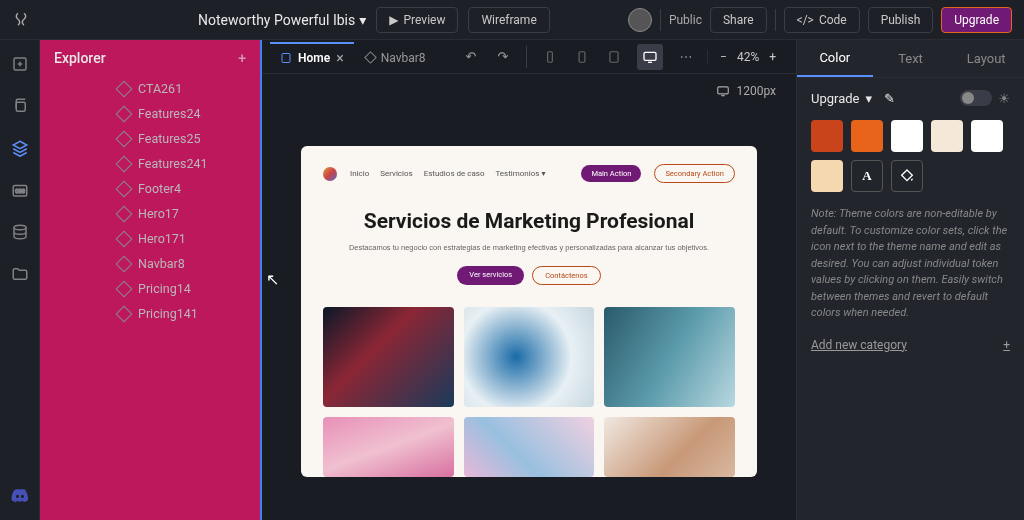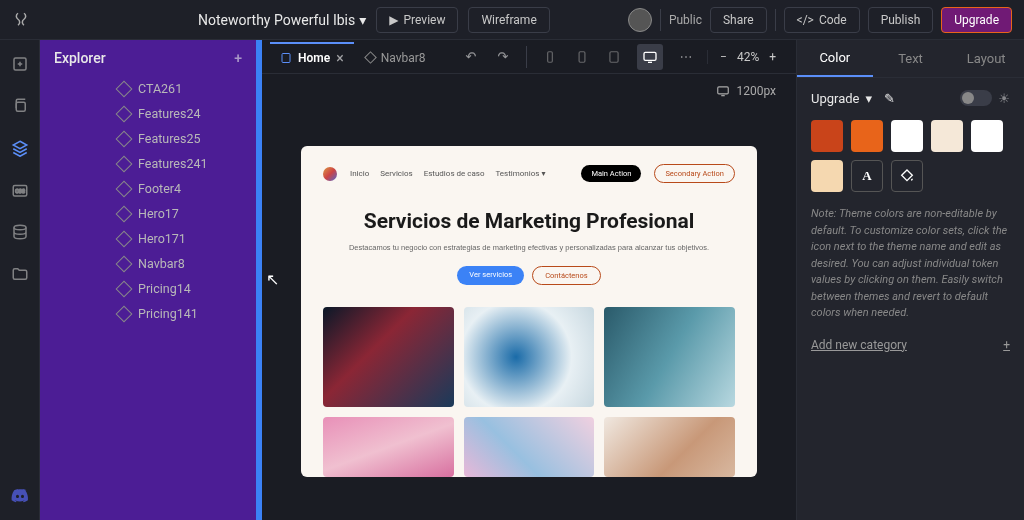--- a/index.html
+++ b/index.html
@@ -12,21 +12,21 @@
 .btn { background:transparent; border:1px solid #3a3d48; color:#c8c8c8; padding:5px 12px; border-radius:4px; font-size:12px; cursor:pointer; display:flex; align-items:center; gap:5px; }
 .btn.primary { background:#701a75; border-color:#e8641a; color:#fff; }
 .topbar-right { display:flex; align-items:center; gap:8px; }
 .avatar { width:24px; height:24px; border-radius:50%; background:#555; border:1px solid #888; }
 .sep { width:1px; height:22px; background:#3a3d48; }
 .body { display:flex; height:480px; }
 .railbar { width:40px; background:#1e2028; border-right:1px solid #2a2d36; display:flex; flex-direction:column; align-items:center; padding-top:12px; gap:18px; position:relative; }
 .rail-btn { width:24px; height:24px; display:flex; align-items:center; justify-content:center; cursor:pointer; opacity:.7; }
 .rail-btn.active { opacity:1; color:#5b8ff9; }
 .rail-bottom { position:absolute; bottom:12px; }
-.explorer { width:222px; background:#4c1d95; border-right:6px solid #3b82f6; display:flex; flex-direction:column; }
+.explorer { width:222px; background:#be185d; border-right:2px solid #3b82f6; display:flex; flex-direction:column; }
 .explorer-hdr { display:flex; align-items:center; justify-content:space-between; padding:10px 14px; font-size:14px; font-weight:500; }
 .tree { flex:1; overflow:auto; padding-bottom:8px; }
 .tree-item { display:flex; align-items:center; gap:8px; padding:5px 0 5px 78px; font-size:12.5px; color:#b8b8b8; cursor:pointer; }
 .tree-item .diamond { width:12px; height:12px; transform:rotate(45deg); border:1px solid #888; flex-shrink:0; }
 .canvas-col { flex:1; background:#1a1c23; display:flex; flex-direction:column; position:relative; }
 .tabs-row { height:34px; display:flex; align-items:center; padding:0 8px; gap:2px; border-bottom:1px solid #2a2d36; }
 .tab { display:flex; align-items:center; gap:6px; padding:6px 10px; font-size:12px; color:#999; cursor:pointer; border-top:2px solid transparent; }
 .tab.active { color:#fff; border-top:2px solid #5b8ff9; }
 .tab-close { font-size:14px; opacity:.6; }
 .tabs-spacer { flex:1; }
@@ -34,26 +34,26 @@
 .tb-icon { width:18px; height:18px; display:flex; align-items:center; justify-content:center; opacity:.6; cursor:pointer; }
 .tb-icon.active { background:#3a3d48; opacity:1; border-radius:3px; padding:3px; width:26px; height:26px; }
 .zoom { display:flex; align-items:center; gap:10px; font-size:12px; color:#c8c8c8; padding:0 12px; border-left:1px solid #2a2d36; }
 .stage { flex:1; background:#1a1c23; overflow:hidden; position:relative; padding:22px 18px 0 18px; }
 .bp-label { position:absolute; top:10px; right:20px; color:#aaa; font-size:12px; display:flex; align-items:center; gap:6px; }
 .artboard { width:456px; margin:50px auto 0; background:#faf6f1; border-radius:6px; padding:18px 22px 0; color:#222; font-family:Georgia,serif; }
 .ab-nav { display:flex; align-items:center; gap:13px; font-size:8px; font-family:-apple-system,sans-serif; }
 .ab-logo { width:14px; height:14px; border-radius:50%; background:linear-gradient(135deg,#d94,#c44,#56c); }
 .ab-nav-links { display:flex; gap:11px; color:#555; }
 .ab-nav-sp { flex:1; }
-.ab-cta1 { background:#000000; color:#fff; padding:4px 10px; border-radius:10px; font-size:7.5px; }
+.ab-cta1 { background:#701a75; color:#fff; padding:4px 10px; border-radius:10px; font-size:7.5px; }
 .ab-cta2 { border:1px solid #b84a1a; color:#b84a1a; padding:4px 10px; border-radius:10px; font-size:7.5px; }
 .ab-h1 { text-align:center; font-size:21px; font-weight:700; margin-top:26px; color:#1a1a1a; }
 .ab-sub { text-align:center; font-size:7.5px; color:#666; margin-top:10px; font-family:-apple-system,sans-serif; }
 .ab-btns { display:flex; justify-content:center; gap:8px; margin-top:14px; font-family:-apple-system,sans-serif; }
-.ab-btn1 { background:#3b82f6; color:#fff; padding:4px 12px; border-radius:11px; font-size:7.5px; }
+.ab-btn1 { background:#701a75; color:#fff; padding:4px 12px; border-radius:11px; font-size:7.5px; }
 .ab-btn2 { border:1px solid #b84a1a; color:#b84a1a; padding:4px 12px; border-radius:11px; font-size:7.5px; }
 .ab-grid { display:grid; grid-template-columns:repeat(3,1fr); gap:10px; margin-top:22px; }
 .ab-tile { height:100px; border-radius:4px; }
 .t1{background:linear-gradient(135deg,#0a1828,#8b2635 40%,#1a3a5a);} 
 .t2{background:radial-gradient(circle at 40% 50%,#1a6ba8,#e8f0f4 60%,#c8d8e0);} 
 .t3{background:linear-gradient(120deg,#2a5a6a,#5a9aaa 50%,#b8d8e0);} 
 .t4{background:linear-gradient(160deg,#e890b8,#f0c0d0 50%,#d870a0);} 
 .t5{background:linear-gradient(45deg,#e8b8d8,#98c0e0 40%,#f0d0e0);} 
 .t6{background:linear-gradient(135deg,#f0e8e0,#c89878 60%,#d8b8a0);} 
 .cursor { position:absolute; top:196px; left:4px; font-size:16px; color:#fff; pointer-events:none; z-index:50; }

